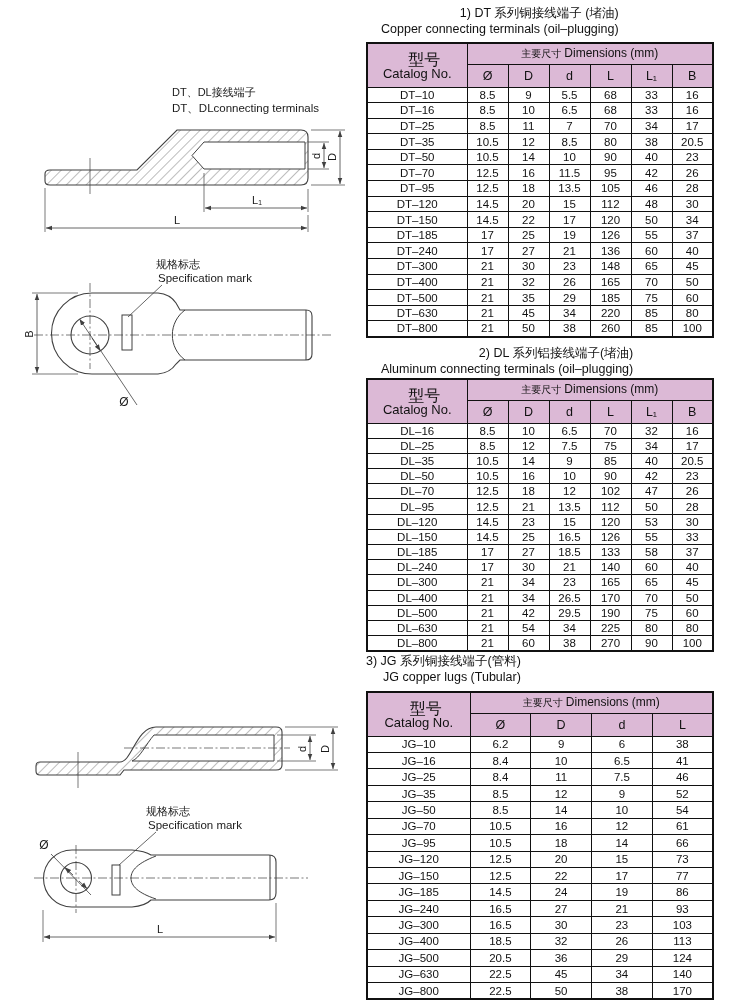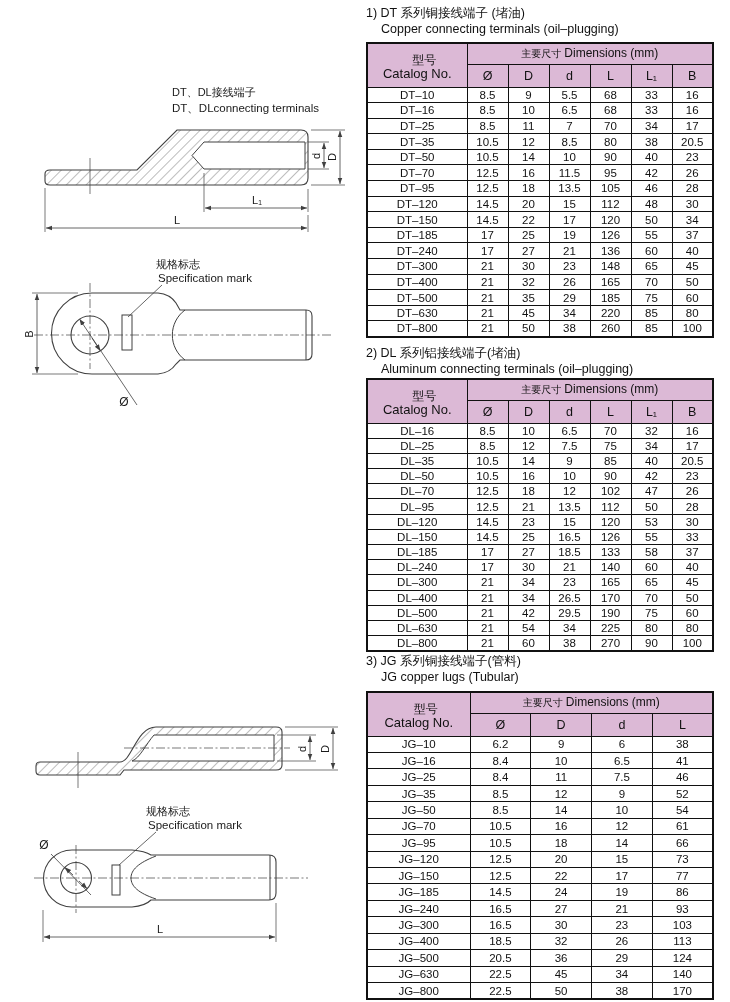--- a/index.html
+++ b/index.html
@@ -7,37 +7,37 @@
   .page {
     position:relative; width:730px; height:1002px;
     background:var(--page-bg,#fff);
     font-family:"Liberation Sans", sans-serif;
     color:var(--text,#111);
     overflow:hidden;
   }
   .drawing { position:absolute; color:var(--line,#404040); }
   .drawing text { fill:#1a1a1a; font-family:"Liberation Sans",sans-serif; }
 
-  .section-title { position:absolute; left:366px; font-size:12.5px; line-height:15.5px; color:#111; }
+  .section-title { position:absolute; left:366px; font-size:12.5px; line-height:15.5px; color:#111;text-align:right; }
   .section-title .en { padding-left:15px; }
 
   table.dim-table {
     position:absolute; left:366px; width:348px;
     border-collapse:collapse; table-layout:fixed;
     border:2px solid #111; background:#fff;
   }
   .dim-table th, .dim-table td {
     border:1px solid #111; text-align:center; vertical-align:middle;
     font-size:11.5px; font-weight:normal; padding:0; color:#111;
     overflow:hidden; white-space:nowrap;
   }
   .dim-table thead th { background:var(--header-bg,#dcb9d6); }
   .dim-table thead tr.r1 th { height:21px; }
   .dim-table thead tr.r2 th { height:23px; font-size:12.5px; }
-  .cat-h .cn { font-size:12px; line-height:14px; padding-top:3px;margin-left:14px; }
+  .cat-h .cn { font-size:16px; line-height:14px; padding-top:3px;margin-left:14px; }
   .cat-h .en { font-size:13px; line-height:13px; }
   .dims-h .cn { font-size:10px; }
   .dims-h .en { font-size:12px; }
   .t1 tbody tr { height:15.6px;border-radius:7px; }
   .t2 tbody tr { height:15.2px; }
   .t3 tbody tr { height:15.5px;padding-left:46px; }
 </style>
 </head>
 <body>
 

